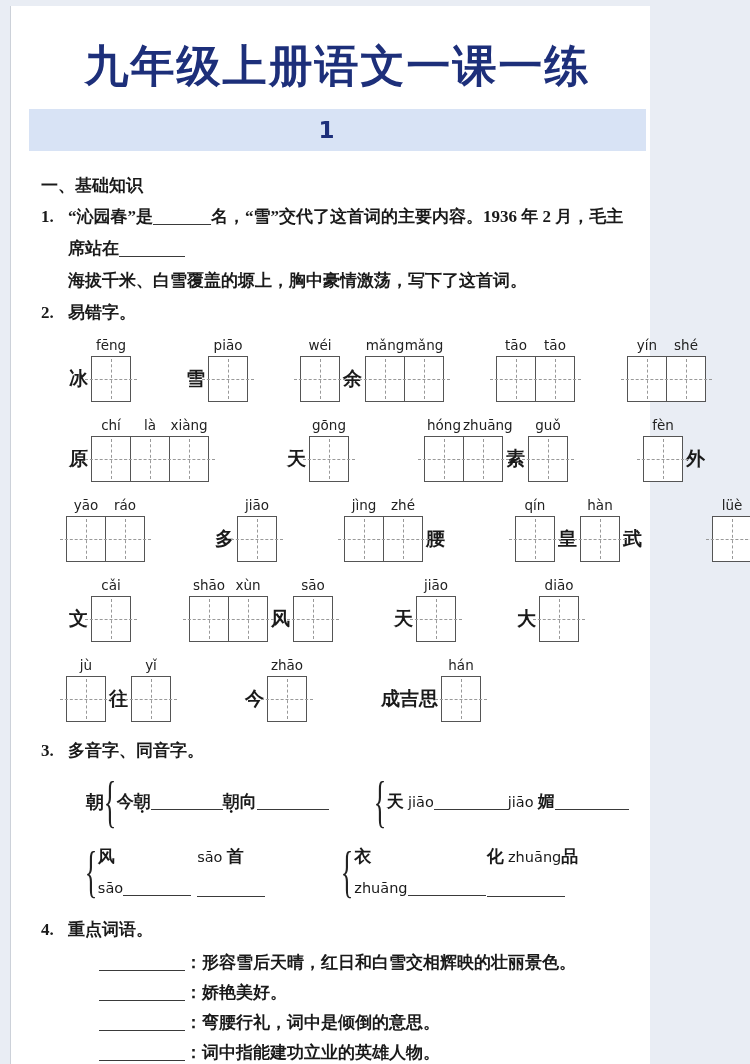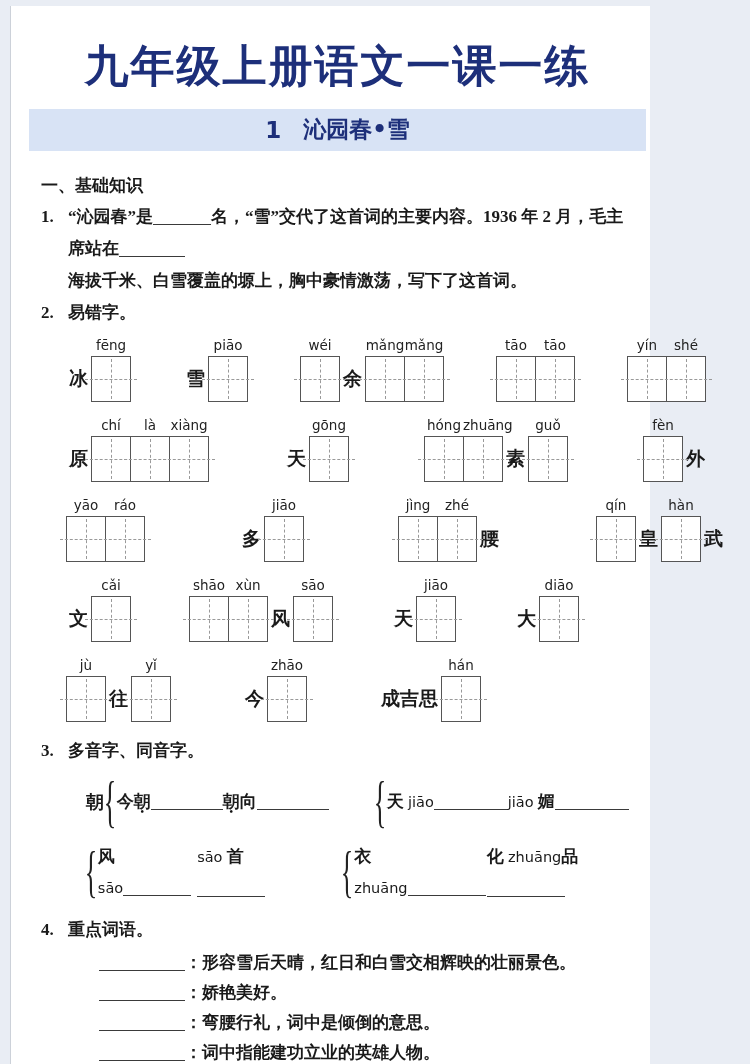--- a/index.html
+++ b/index.html
@@ -62,21 +62,21 @@
     content:"•";
     position:absolute;left:50%;bottom:-10px;
     transform:translateX(-50%);
     font-size:10px;color:#111;
   }
   
   .box-rows{margin-top:6px;}
   .box-row{display:flex;align-items:flex-end;margin:0 0 13px 25px;}
   .row-0{gap:52px;}
   .row-1{gap:75px;}
-  .row-2{gap:94px;}
+  .row-2{gap:67px;}
   .row-3{gap:58px;}
   .row-4{gap:71px;}
   .box-group{display:flex;align-items:flex-end;}
   .printed-char{
     font-size:19px;font-weight:bold;
     height:46px;display:flex;align-items:center;
     margin:0 3px;white-space:nowrap;
   }
   .box-col{width:40px;flex:none;}
   .box-col.joined{margin-left:-1px;}
@@ -122,21 +122,20 @@
 </style>
 </head>
 <body>
 
 <div class="page">
 
   <div class="doc-title">九年级上册语文一课一练</div>
 
   <div class="lesson-banner">
     <span class="num">1</span>
-    <span>沁园春•雪</span>
   </div>
 
   <div class="sec-heading">一、基础知识</div>
 
   <div class="q-line">
     <span class="q-num">1.</span>
     <span class="q-body"><span class="txt">“沁园春”是</span><span class="blank" style="width: 58px;"></span><span class="txt">名，“雪”交代了这首词的主要内容。1936 年 2 月，毛主席站在</span><span class="blank" style="width: 66px;"></span></span>
   </div>
   <div class="q-cont">海拔千米、白雪覆盖的塬上，胸中豪情激荡，写下了这首词。</div>
 

